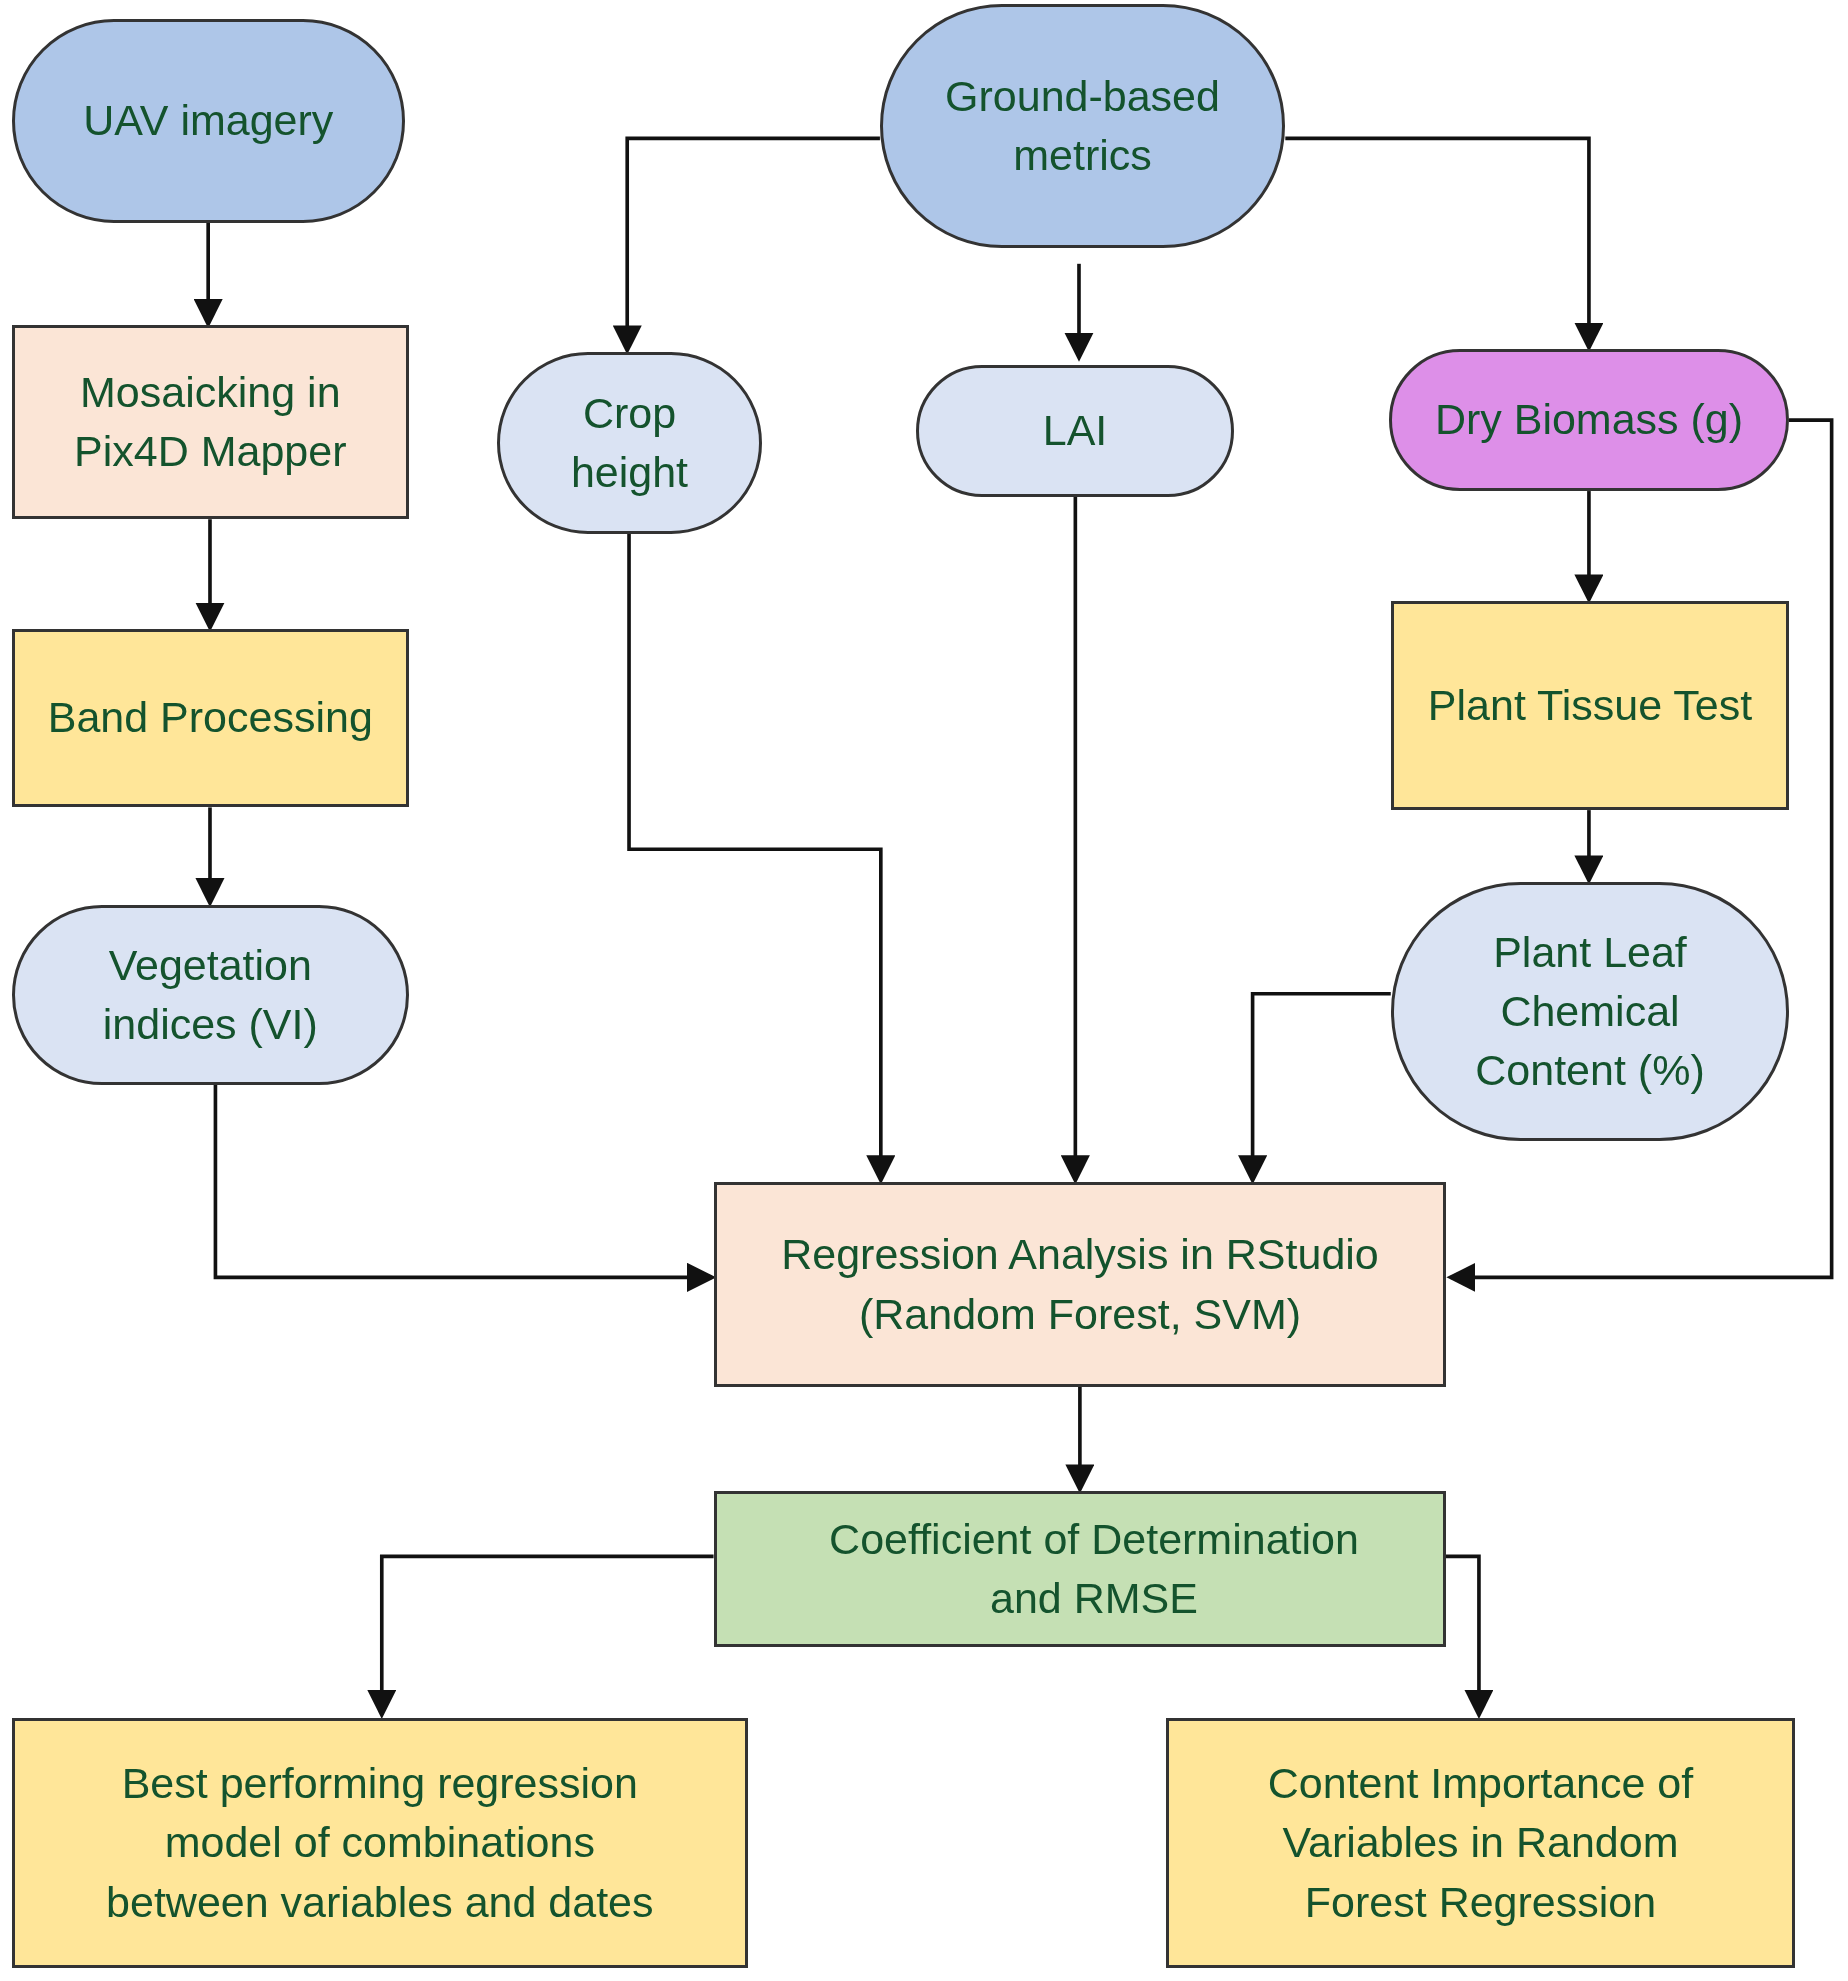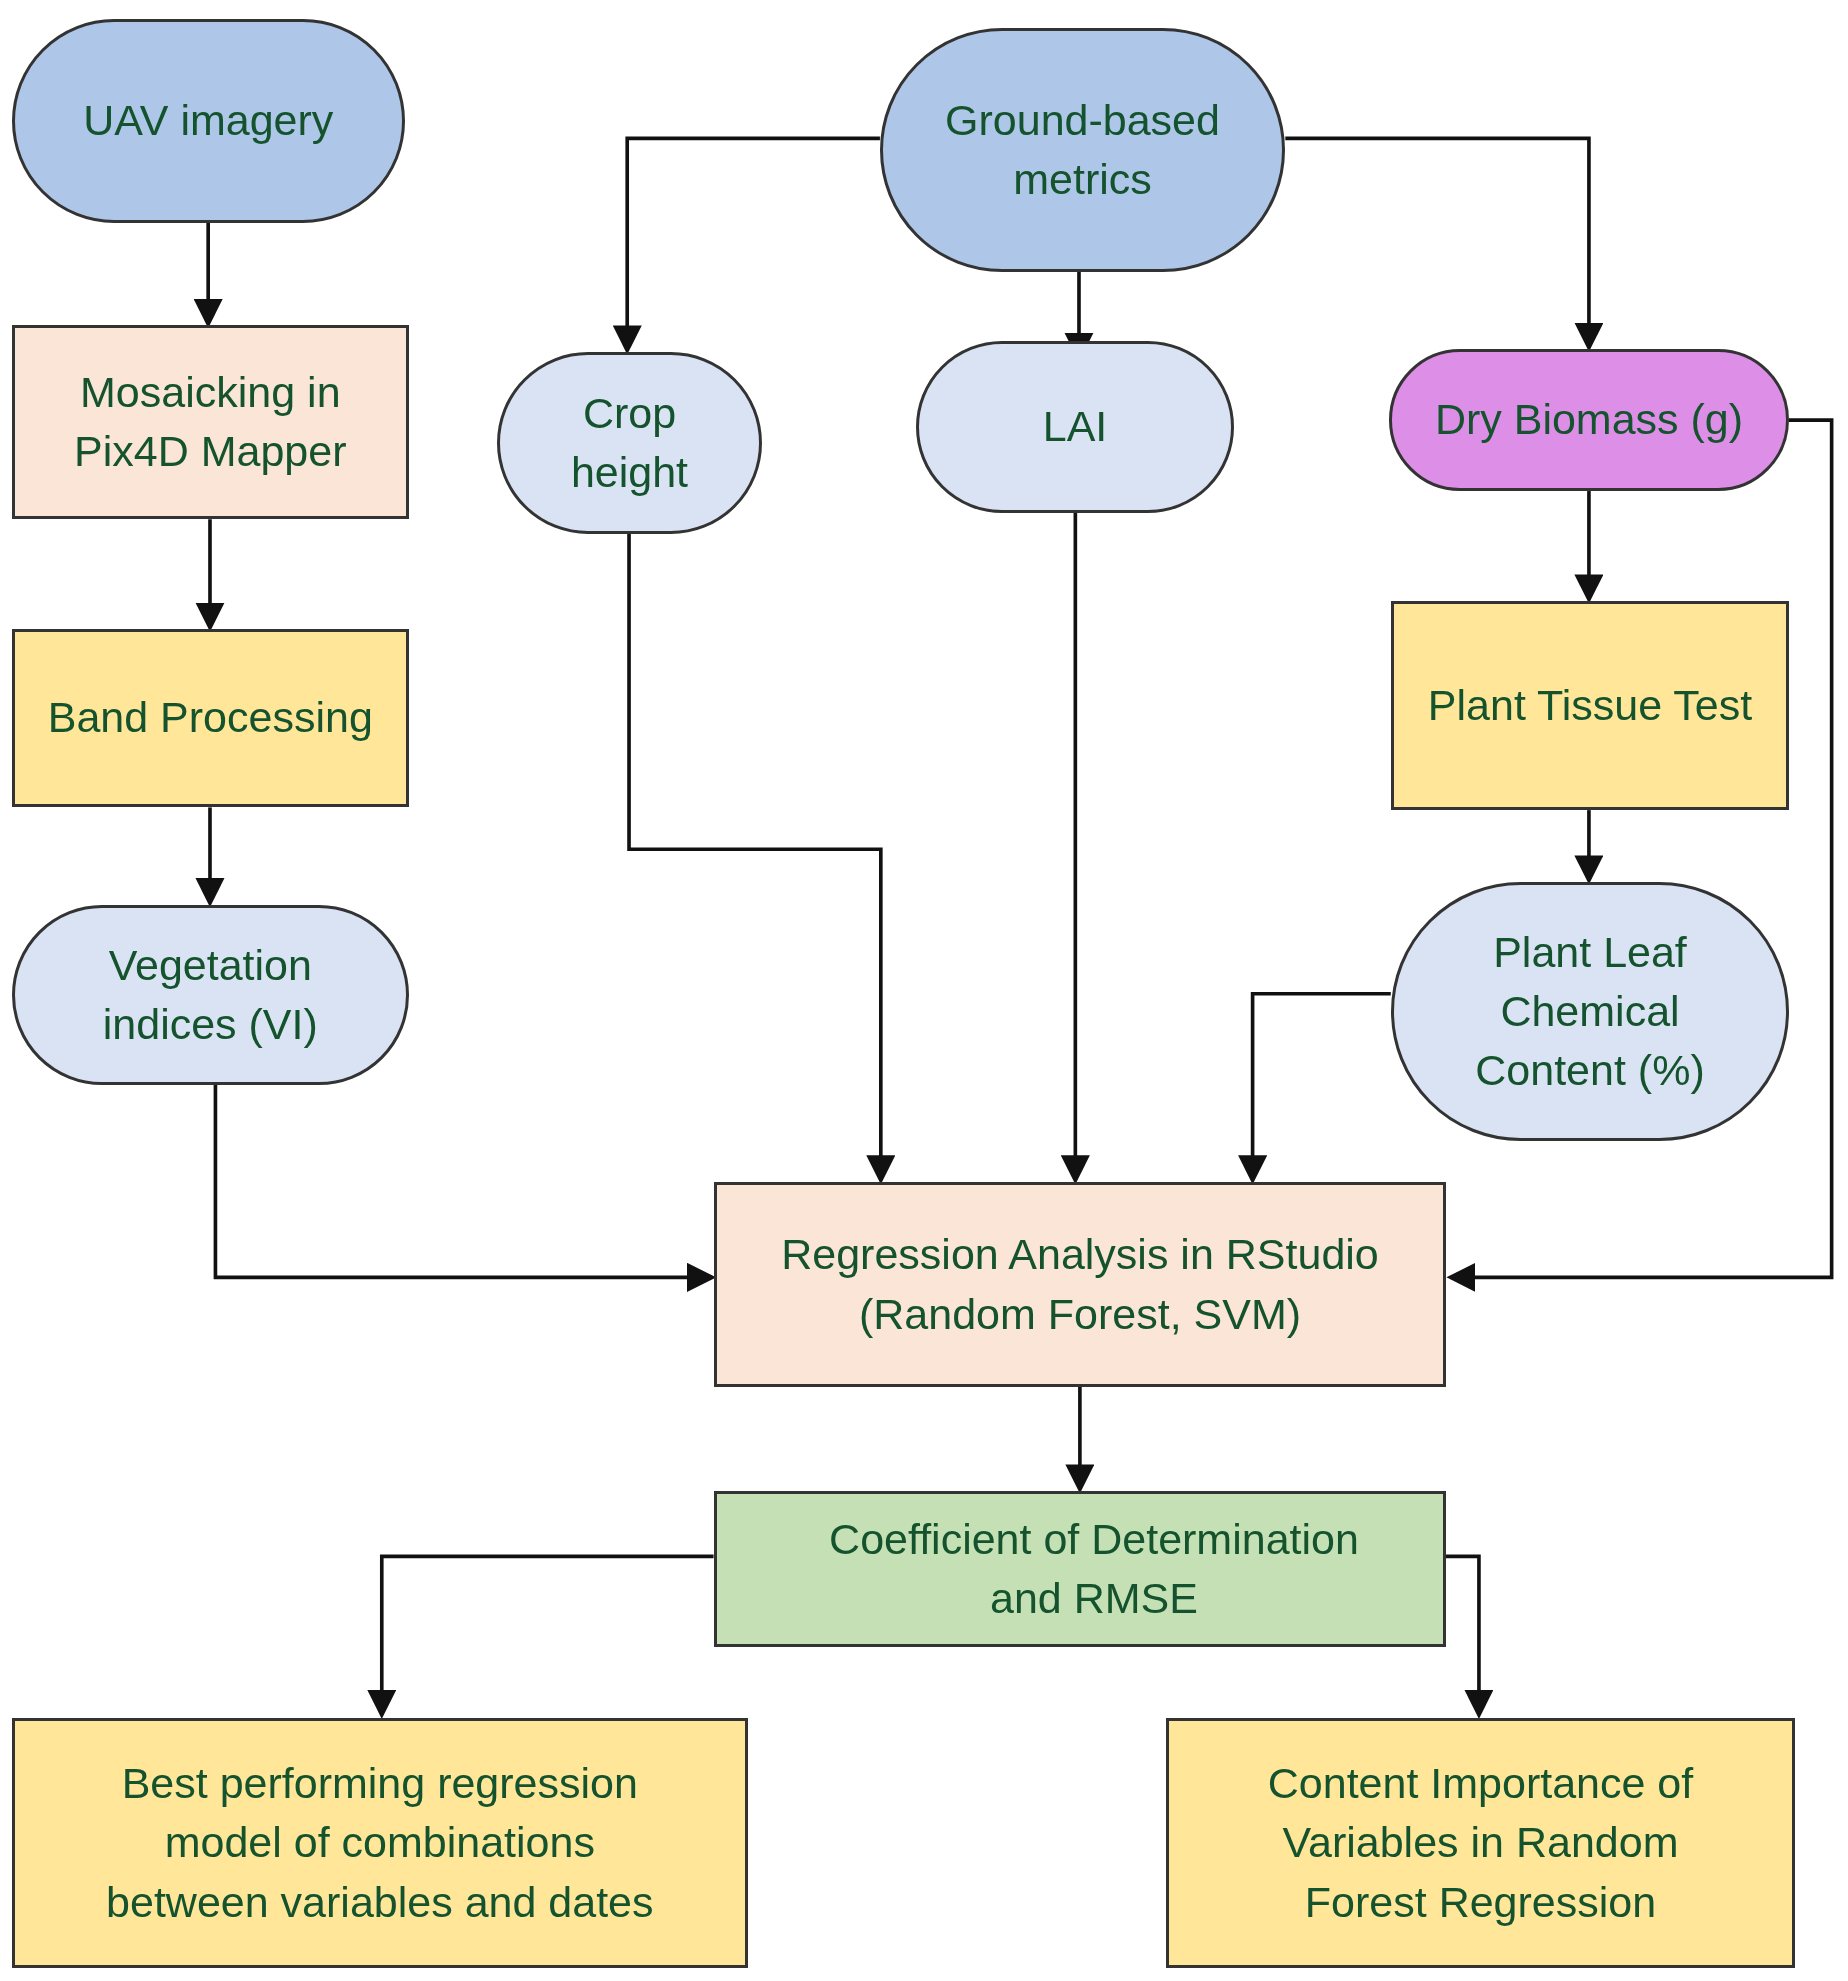--- a/index.html
+++ b/index.html
@@ -59,21 +59,21 @@
     <path d="M1968 462 H2015 V1405 H1596" fill="none" stroke="#111111" stroke-width="4" marker-end="url(#arrow)"></path>
     <path d="M1188 1525 V1638" fill="none" stroke="#111111" stroke-width="4" marker-end="url(#arrow)"></path>
     <path d="M785 1712 H420 V1886" fill="none" stroke="#111111" stroke-width="4" marker-end="url(#arrow)"></path>
     <path d="M1590 1712 H1627 V1886" fill="none" stroke="#111111" stroke-width="4" marker-end="url(#arrow)"></path>
   </svg>
 
   <div class="node stadium" style="left: 11.8px; top: 19px; width: 393px; height: 204px; background: rgb(174, 198, 232);">
     <span>UAV imagery</span>
   </div>
 
-  <div class="node stadium" style="left: 880px; top: 28px; width: 405px; height: 244px; background: rgb(174, 198, 232); align-items: center;">
+  <div class="node stadium" style="left: 880px; top: 4px; width: 405px; height: 244px; background: rgb(174, 198, 232); align-items: center;">
     <span>Ground-based</span>
     <span>metrics</span>
   </div>
 
   <div class="node rect" style="left: 11.8px; top: 325px; width: 397px; height: 194px; background: rgb(251, 229, 214);">
     <span>Mosaicking in</span>
     <span>Pix4D Mapper</span>
   </div>
 
   <div class="node rect" style="left: 11.8px; top: 629px; width: 397px; height: 178px; background: rgb(255, 230, 153);">
@@ -83,21 +83,21 @@
   <div class="node stadium" style="left: 11.8px; top: 905px; width: 397px; height: 180px; background: rgb(218, 227, 243);">
     <span>Vegetation</span>
     <span>indices (VI)</span>
   </div>
 
   <div class="node stadium" style="left: 497px; top: 352px; width: 265px; height: 182px; background: rgb(218, 227, 243);">
     <span>Crop</span>
     <span>height</span>
   </div>
 
-  <div class="node stadium" style="left: 916px; top: 341px; width: 318px; height: 172px; background: rgb(218, 227, 243);">
+  <div class="node stadium" style="left: 916px; top: 365px; width: 318px; height: 132px; background: rgb(218, 227, 243);">
     <span>LAI</span>
   </div>
 
   <div class="node stadium" style="left: 1389px; top: 349px; width: 400px; height: 142px; background: rgb(221, 143, 232);">
     <span>Dry Biomass (g)</span>
   </div>
 
   <div class="node rect" style="left: 1391px; top: 601px; width: 398px; height: 209px; background: rgb(255, 230, 153);">
     <span>Plant Tissue Test</span>
   </div>

